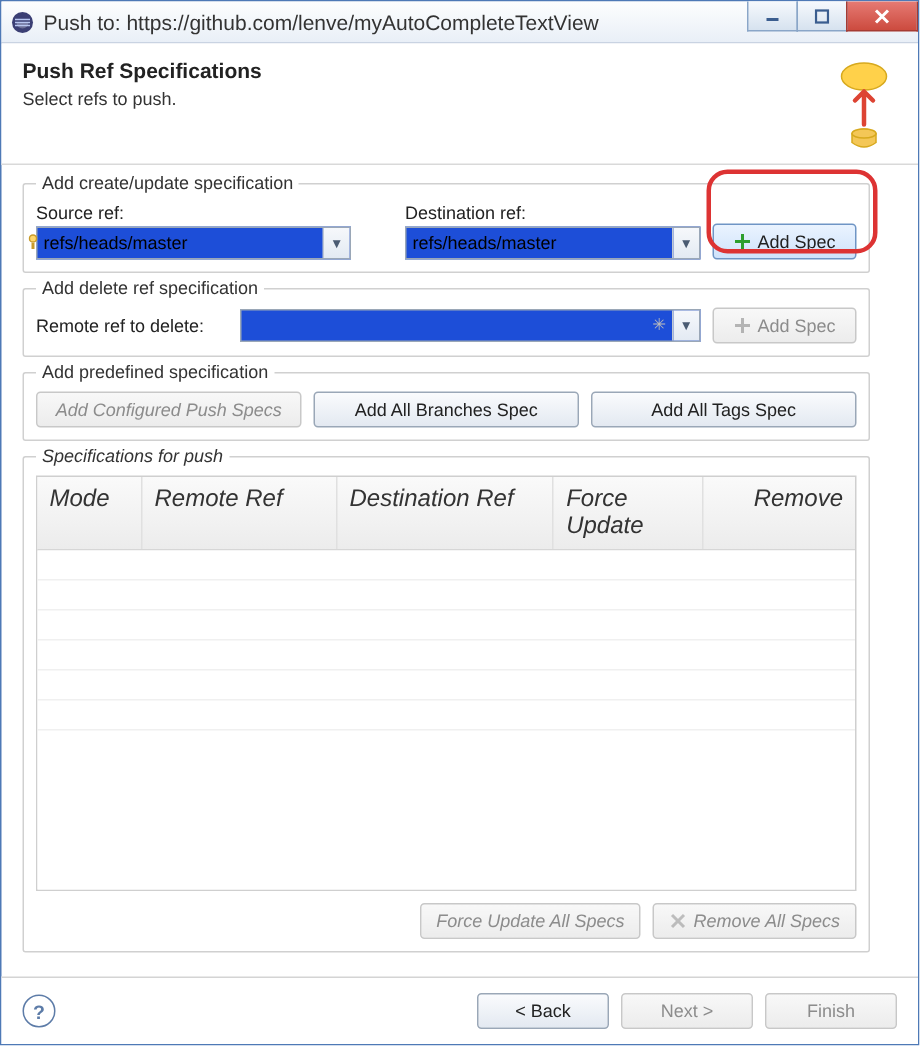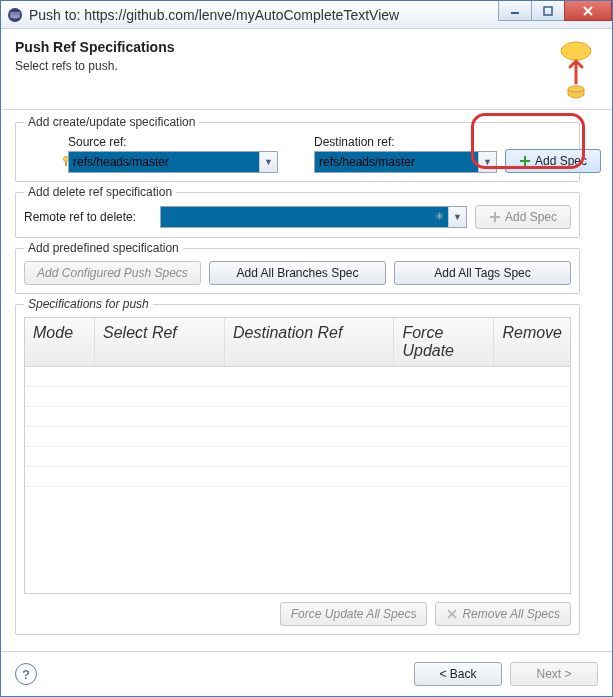--- a/index.html
+++ b/index.html
@@ -15,21 +15,21 @@
   .header-text { flex:1; }
   .header-title { font-size:14px; font-weight:bold; margin-bottom:4px; }
   .header-sub { font-size:12px; color:#333; }
   .header-graphic { width:44px; display:flex; flex-direction:column; align-items:center; justify-content:center; }
   .content { flex:1; padding:12px 32px 0 14px; display:flex; flex-direction:column; gap:10px; overflow:hidden; }
   .group { border:1px solid #d0d0d0; border-radius:2px; padding:12px 8px 8px 8px; position:relative; }
   .group-title { position:absolute; top:-8px; left:8px; background:#fff; padding:0 4px; font-size:12px; color:#333; }
   .row { display:flex; gap:8px; align-items:flex-end; }
   .col { display:flex; flex-direction:column; }
   label.field-label { font-size:12px; margin-bottom:2px; color:#222; }
-  .combo { height:22px; border:1px solid #9aa7b7; background:#0369a1; display:flex; align-items:center; position:relative; }
+  .combo { height:22px; border:1px solid #9aa7b7; background:#1d4ed8; display:flex; align-items:center; position:relative; }
   .combo input { border:none; outline:none; flex:1; padding:0 4px; font-size:12px; height:100%; background:transparent; }
   .combo .arrow { width:18px; height:100%; display:flex; align-items:center; justify-content:center; border-left:1px solid #c0c8d3; background:linear-gradient(#f6f8fb,#e3eaf3); color:#4a5b72; font-size:9px; }
   .btn { height:24px; border:1px solid #9aa7b7; background:linear-gradient(#fafbfd,#e3e9f1); border-radius:3px; font-size:12px; display:flex; align-items:center; justify-content:center; padding:0 10px; cursor:default; color:#222; }
   .btn.disabled { color:#8c8c8c; background:linear-gradient(#f8f8f8,#ececec); border-color:#c8c8c8; }
   .btn.primary { background:linear-gradient(#eaf3ff,#cfe3fb); border-color:#6f95c5; }
   .btn .plus { width:12px; height:12px; margin-right:4px; }
   .highlight-ring { position:absolute; border:3px solid #d33; border-radius:14px; pointer-events:none; }
   .table { border:1px solid #cfcfcf; flex:1; display:flex; flex-direction:column; min-height:160px; background:#fff; }
   .thead { display:flex; background:linear-gradient(#fafafa,#ececec); border-bottom:1px solid #d6d6d6; }
   .th { padding:6px 8px; font-size:16px; color:#333; border-right:1px solid #e0e0e0; text-align:left; }
@@ -90,21 +90,21 @@
         <ellipse cx="20" cy="50" rx="8" ry="3" fill="#f4c757" stroke="#d7a91e"></ellipse>
       </svg>
     </div>
   </div>
 
   <div class="content">
 
     <div class="group" style="position:relative;">
       <div class="group-title">Add create/update specification</div>
       <div class="row">
-        <div class="col" style="flex:0 0 210px; position:relative;margin-left:44px;">
+        <div class="col" style="flex:0 0 210px; position:relative;">
           <label class="field-label">Source ref:</label>
           <div class="combo" style="position:relative;">
             <svg class="marker" viewBox="0 0 6 12">
                 <circle cx="3" cy="3" r="2.4" class="bulb"></circle>
                 <rect x="2" y="6" width="2" height="4" fill="#c89b2a"></rect>
               </svg>
             <input value="refs/heads/master" style="">
             <div class="arrow">▼</div>
           </div>
         </div>
@@ -154,24 +154,24 @@
         <div class="btn" style="flex:1;">Add All Branches Spec</div>
         <div class="btn" style="flex:1;">Add All Tags Spec</div>
       </div>
     </div>
 
     <div class="group" style="flex:1; display:flex; flex-direction:column;font-style:italic;">
       <div class="group-title">Specifications for push</div>
       <div class="table">
         <div class="thead">
           <div class="th" style="flex:0 0 70px;">Mode</div>
-          <div class="th" style="flex:0 0 130px;">Select Ref</div>
+          <div class="th" style="flex:0 0 130px;">Remote Ref</div>
           <div class="th" style="flex:1;">Destination Ref</div>
           <div class="th" style="flex:0 0 100px;">Force Update</div>
-          <div class="th" style="flex:0 0 70px;">Remove</div>
+          <div class="th" style="flex:0 0 70px;margin-left:25px;">Remove</div>
         </div>
         <div class="tbody">
           <div class="trow"></div>
           <div class="trow"></div>
           <div class="trow"></div>
           <div class="trow"></div>
           <div class="trow"></div>
           <div class="trow"></div>
         </div>
       </div>
@@ -190,15 +190,16 @@
     <div style="flex:0 0 6px;"></div>
   </div>
 
   <div class="footer">
     <div class="help-icon">
       <span>?</span>
     </div>
     <div class="footer-spacer"></div>
     <div class="btn">&lt; Back</div>
     <div class="btn disabled">Next &gt;</div>
+    <div class="btn disabled">Finish</div>
   </div>
 
 </div>
 
 </body></html>

